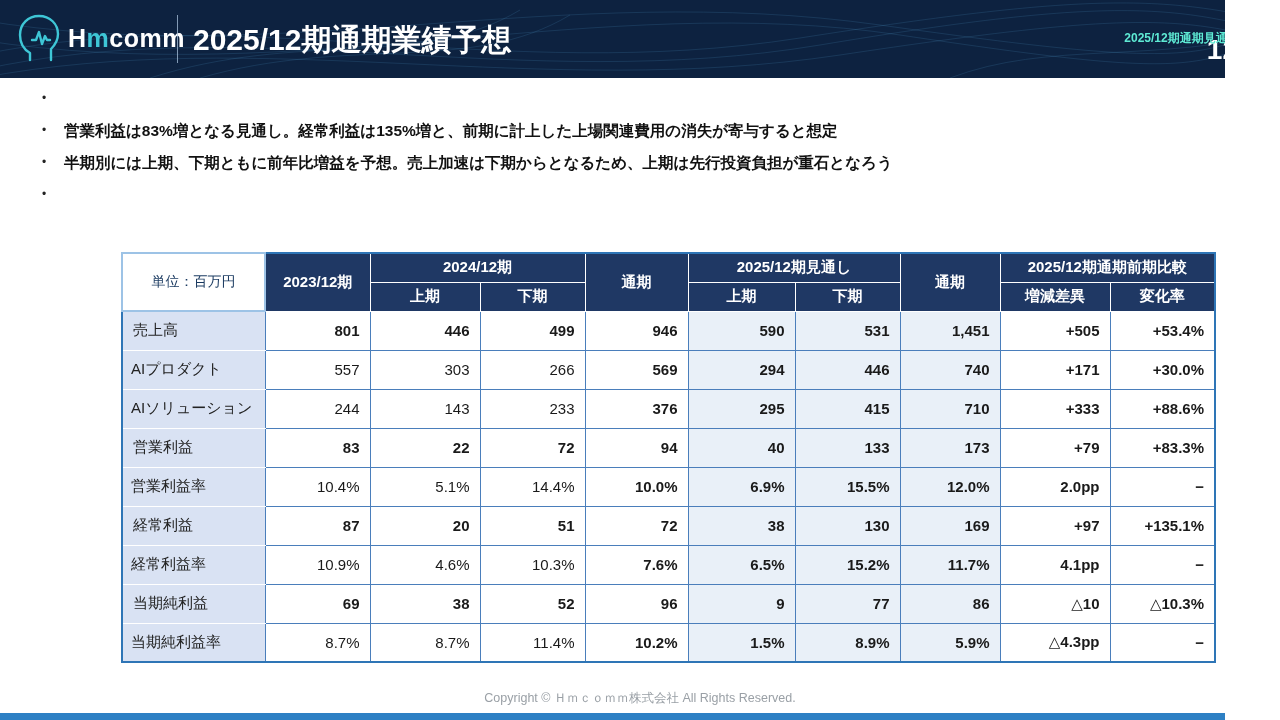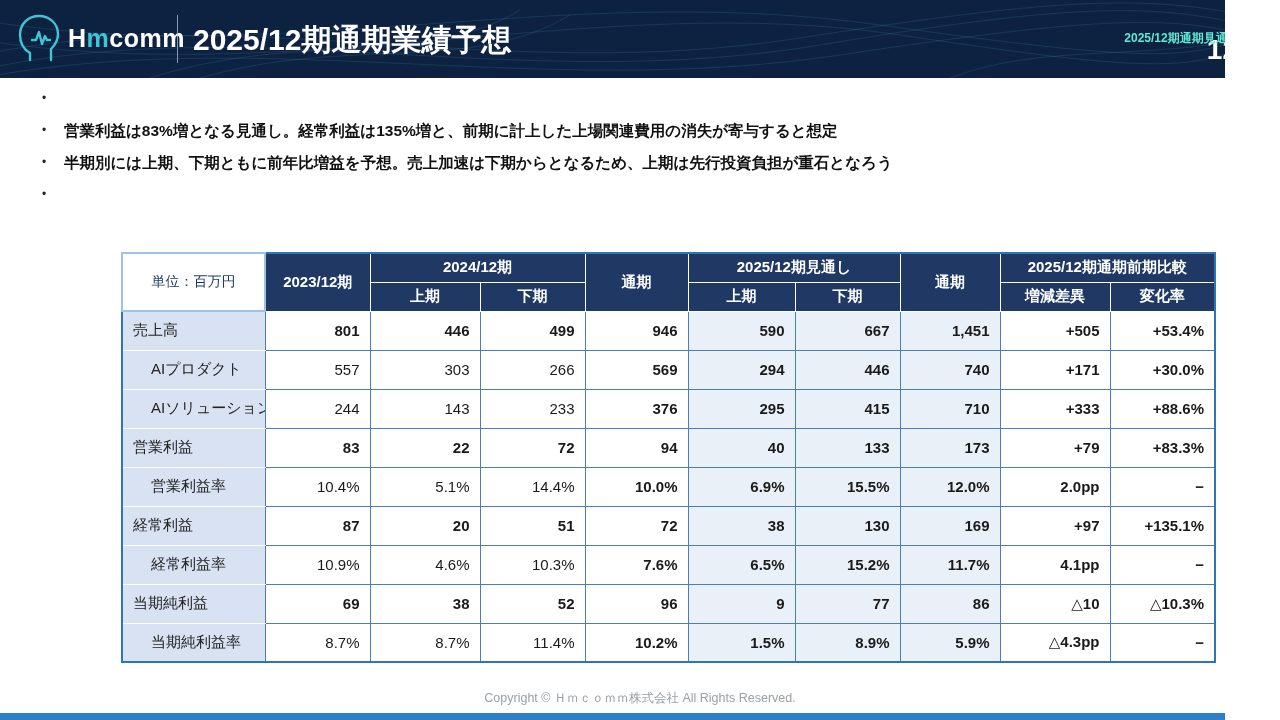--- a/index.html
+++ b/index.html
@@ -30,21 +30,21 @@
   table.fin{border-collapse:collapse;table-layout:fixed;width:1093px;border:2px solid #2e75b6;}
   table.fin th,table.fin td{padding:0 10px;box-sizing:border-box;overflow:hidden;white-space:nowrap;}
   table.fin thead th{background:#1f3864;color:#ffffff;font-size:15px;font-weight:bold;
                      border:1px solid #ffffff;height:29px;text-align:center;}
   table.fin thead th.unit{background:#ffffff;color:#17375e;font-weight:normal;font-size:14px;
                           border:2px solid #9dc3e6;}
   table.fin tbody td{height:39px;font-size:15px;color:#1a1a1a;border:1px solid #4a7ebb;}
   table.fin tbody td.lbl{background:#d9e2f3;text-align:left;border-top:1px solid #ffffff;
                          border-bottom:1px solid #ffffff;border-left:2px solid #2e75b6;
                          border-right:1px solid #4a7ebb;color:#222;}
-  table.fin tbody td.lbl.indent{padding-left:28px;}
+  table.fin tbody td.lbl.indent{padding-left:8px;}
   table.fin tbody td.v{text-align:right;font-weight:bold;background:#ffffff;}
   table.fin tbody td.v.r{font-weight:normal;}
   table.fin tbody td.v.s{background:#e9f0f8;}
 
   
   .footer{position:absolute;left:0;bottom:13px;width:1280px;text-align:center;
           font-size:12.5px;color:#9aa0a6;}
   .bottom-bar{position:absolute;left:0;bottom:0;width:1280px;height:7px;background:#2d80c4;}
 </style>
 </head>
@@ -136,21 +136,21 @@
         </tr>
       </thead>
       <tbody>
         <tr>
           <td class="lbl">売上高</td>
           <td class="v">801</td>
           <td class="v">446</td>
           <td class="v">499</td>
           <td class="v">946</td>
           <td class="v s">590</td>
-          <td class="v s">667</td>
+          <td class="v s">531</td>
           <td class="v s">1,451</td>
           <td class="v">+505</td>
           <td class="v">+53.4%</td>
         </tr>
         <tr>
           <td class="lbl indent">AIプロダクト</td>
           <td class="v r">557</td>
           <td class="v r">303</td>
           <td class="v r">266</td>
           <td class="v">569</td>

